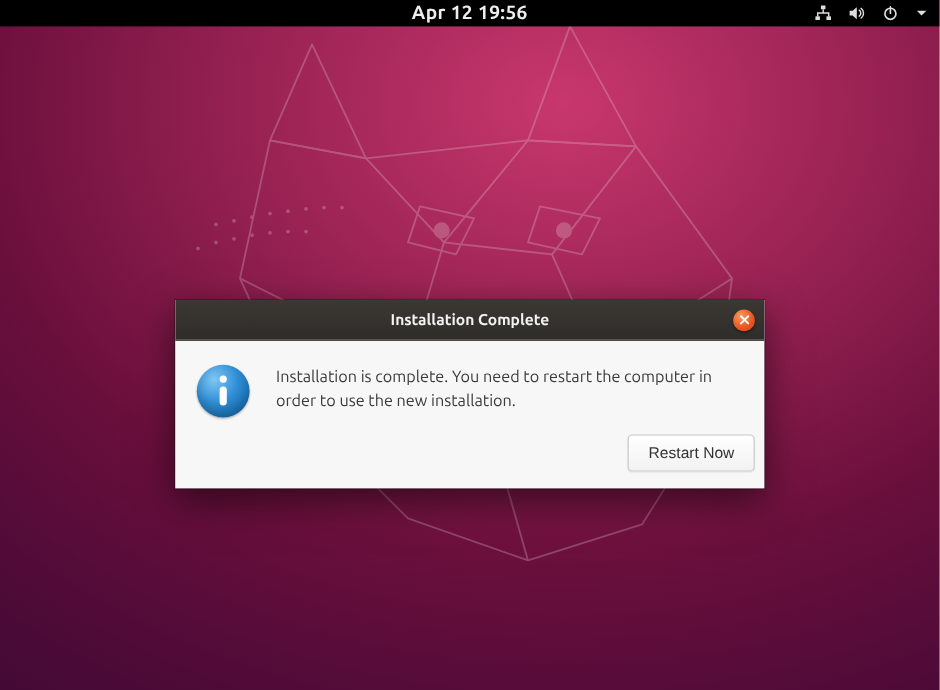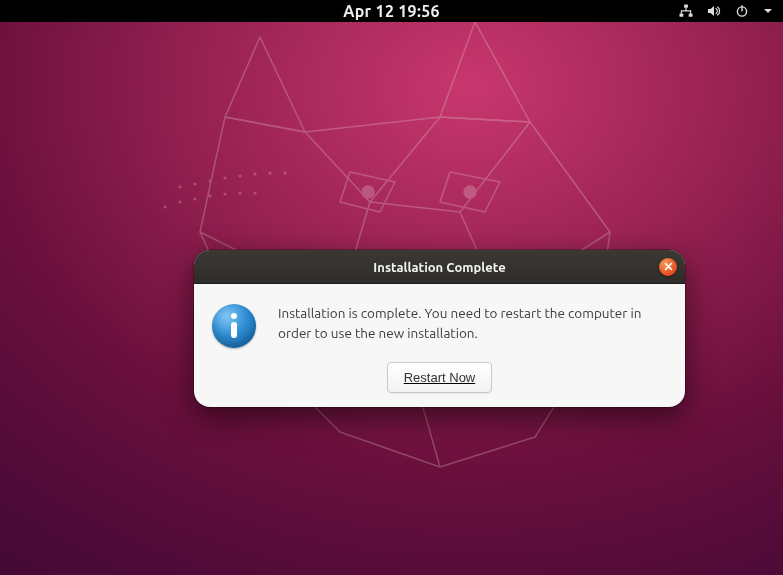--- a/index.html
+++ b/index.html
@@ -21,24 +21,23 @@
   }
   .topbar .tray svg { display: block; }
 
   
   .wallpaper { position: absolute; inset: 22px 0 0 0; overflow: hidden; }
   .wallpaper svg { position: absolute; top: -20px; left: 140px; opacity: 0.28; }
 
   
   .dialog {
     position: absolute; left: 146px; top: 250px; width: 491px;
-    background: #f7f7f7; border-radius: 16px;
+    background: #f7f7f7; border-radius: 0;
     box-shadow: 0 10px 30px rgba(0,0,0,0.55), 0 0 0 1px rgba(0,0,0,0.25);
     overflow: hidden;
-    margin-left: 48px;
   }
   .dialog-titlebar {
     height: 34px; background: linear-gradient(#3b3834, #2f2d2a);
     display: flex; align-items: center; justify-content: center;
     position: relative; color: #f2f2f2; font-size: 13px; font-weight: 700;
     border-bottom: 1px solid #1f1d1b;
   }
   .close-btn {
     position: absolute; right: 8px; top: 50%; transform: translateY(-50%);
     width: 18px; height: 18px; border-radius: 50%;
@@ -63,21 +62,21 @@
   }
   .info-icon::after {
     content: ""; position: absolute; left: 50%; top: 18px; transform: translateX(-50%);
     width: 6px; height: 16px; border-radius: 3px; background: #fff;
   }
   .dialog-msg {
     flex: 1; color: #3b3b3b; font-size: 13.5px; line-height: 1.45;
     padding-top: 2px;
   }
   .dialog-actions {
-    display: flex; justify-content: center; padding: 8px 19px 14px; text-decoration: underline;
+    display: flex; justify-content: flex-end; padding: 8px 8px 14px;
   }
   .btn {
     background: linear-gradient(#ffffff, #f2f2f2);
     border: 1px solid #c9c9c9; border-radius: 4px;
     padding: 7px 16px; font-size: 13px; color: #333; font-weight: 500;
     cursor: pointer; box-shadow: 0 1px 1px rgba(0,0,0,0.06);
   }
 </style>
 </head>
 <body>

